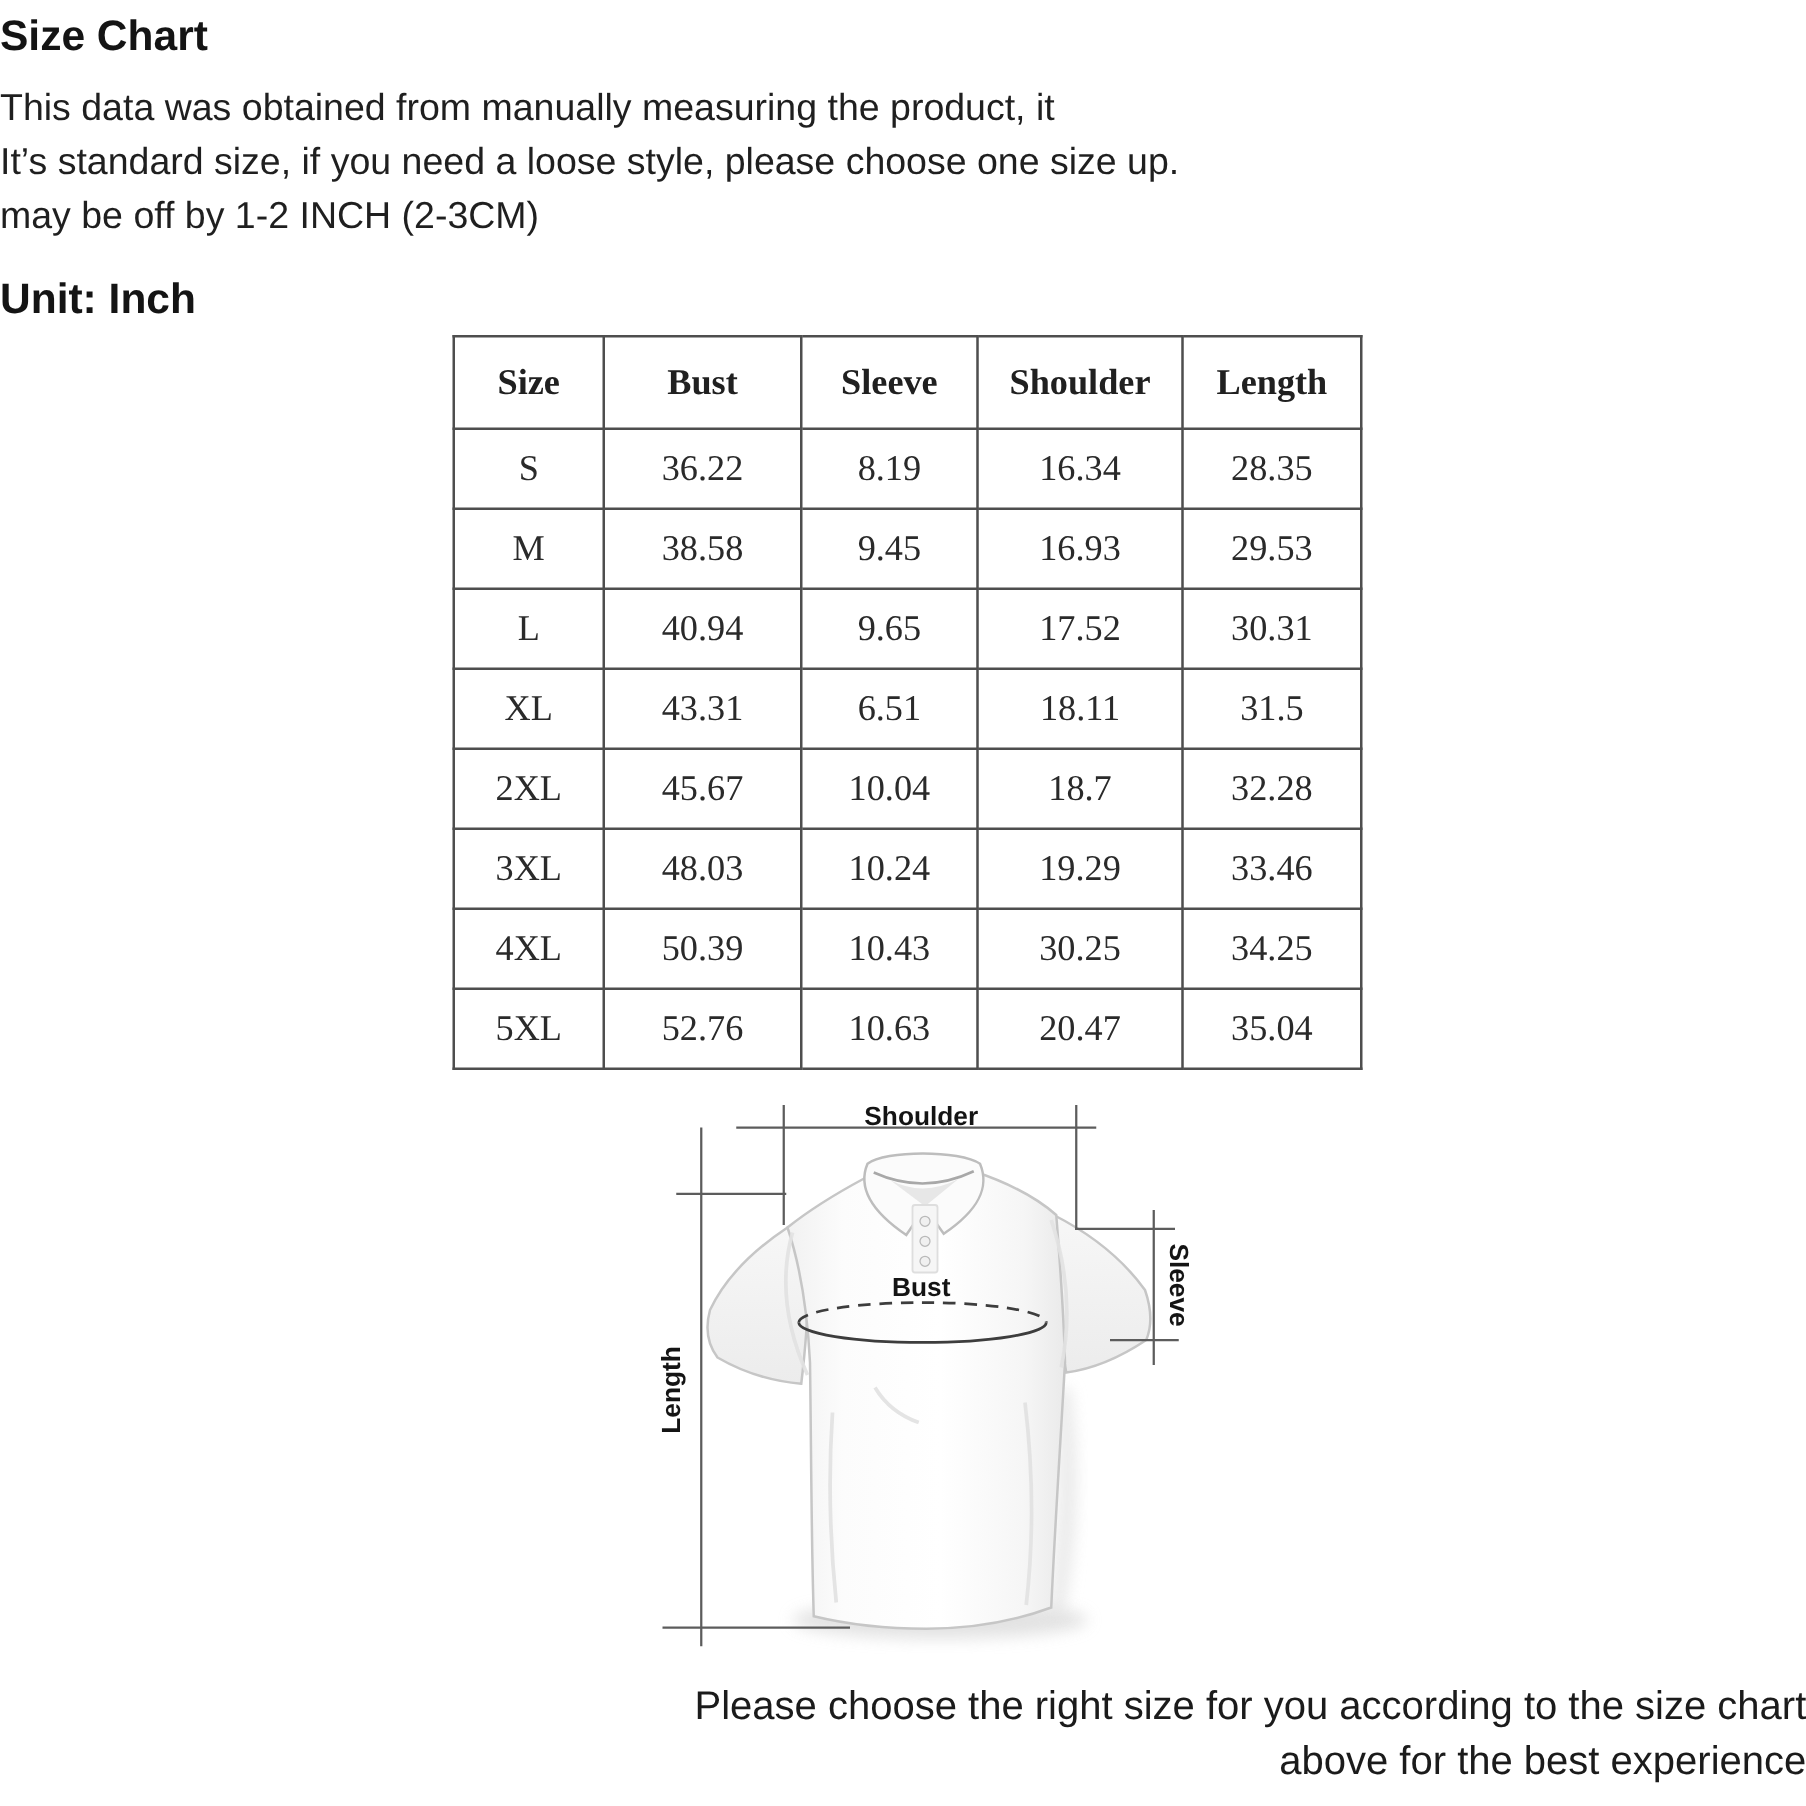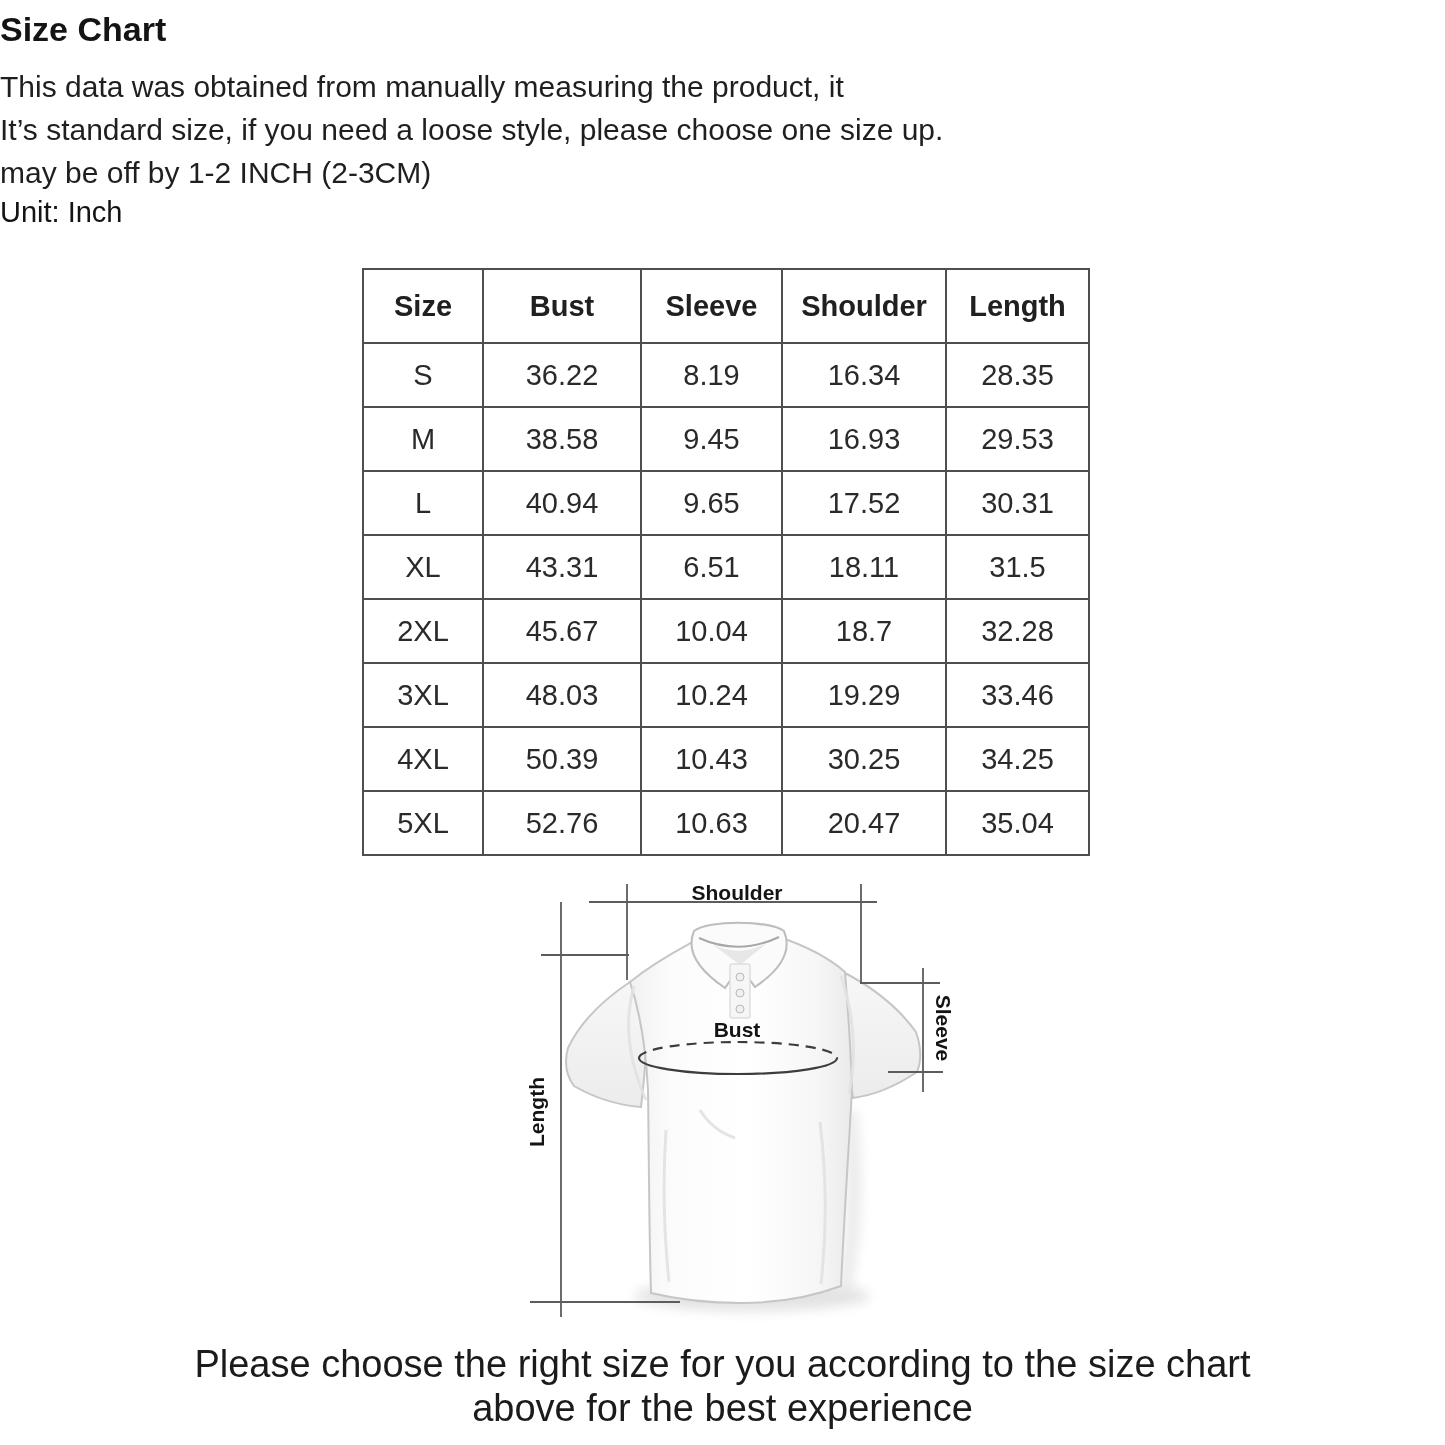--- a/index.html
+++ b/index.html
@@ -7,39 +7,39 @@
     width:1445px; height:1445px;
     background:#ffffff;
     font-family:"Liberation Sans", sans-serif;
     color:#1c1c1c;
     position:relative;
     overflow:hidden;
   }
   .header { position:absolute; top:0; left:0; width:100%; }
   .title { font-size:34px; font-weight:700; margin:10px 0 0; line-height:38px; color:#141414; }
   .desc  { font-size:30px; line-height:43px; margin:17px 0 0; color:#1f1f1f; }
-  .unit  { font-size:29px; font-weight:400; margin:0 0 0; line-height:36px; color:#141414; }
-
-  .size-table-wrap { position:absolute; top:268px; left:362px; }
+  .unit  { font-size:34px; font-weight:700; margin:27px 0 0; line-height:36px; color:#141414; }
+
+  .size-table-wrap { position:absolute; top:268px; left:362px;font-family:Liberation Serif, serif; }
   table.size-table { border-collapse:collapse; table-layout:fixed; width:726px; }
   .size-table th, .size-table td {
     border:2px solid #4e4e4e;
     text-align:center; vertical-align:middle;
     padding:0; font-size:29px;
     background:#ffffff;
   }
   .size-table th { height:72px; font-weight:700; color:#202020; }
   .size-table td { height:62px; font-weight:400; color:#2a2a2a; }
 
   .diagram-wrap { position:absolute; top:860px; left:500px; width:470px; height:480px; }
   .measure-label { font-size:21px; font-weight:700; fill:#141414; }
 
   .footer {
     position:absolute; top:1342px; left:0; width:100%;
-    text-align:center; font-size:38px; line-height:44px; color:#1b1b1b;
+    text-align:right; font-size:32px; line-height:44px; color:#1b1b1b;
   }
 </style>
 </head>
 <body>
 
 <div class="header">
   <div class="title">Size Chart</div>
   <div class="desc">
     <div>This data was obtained from manually measuring the product, it</div>
     <div>It’s standard size, if you need a loose style, please choose one size up.</div>

